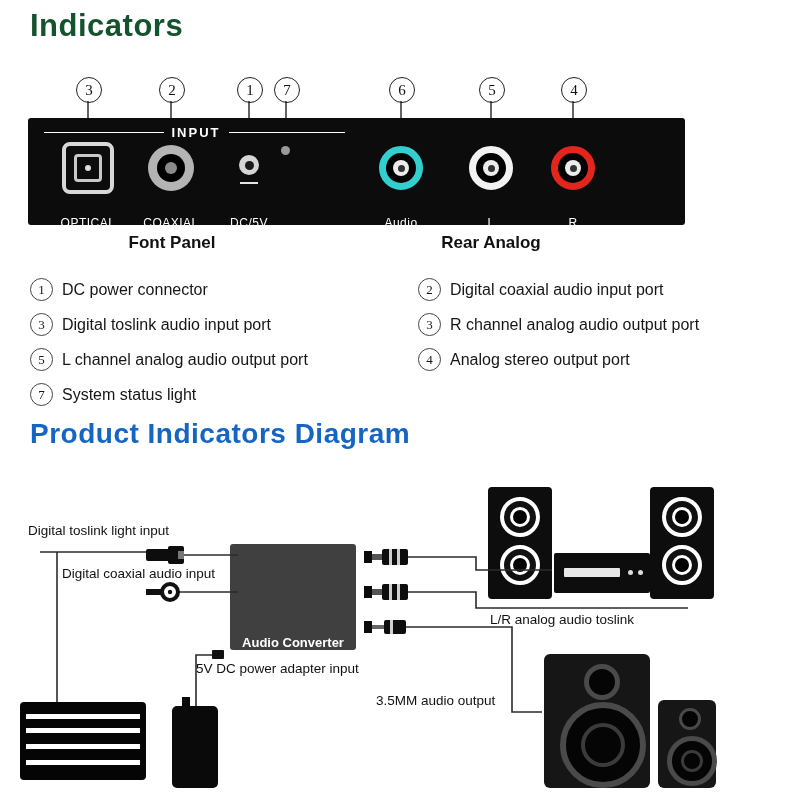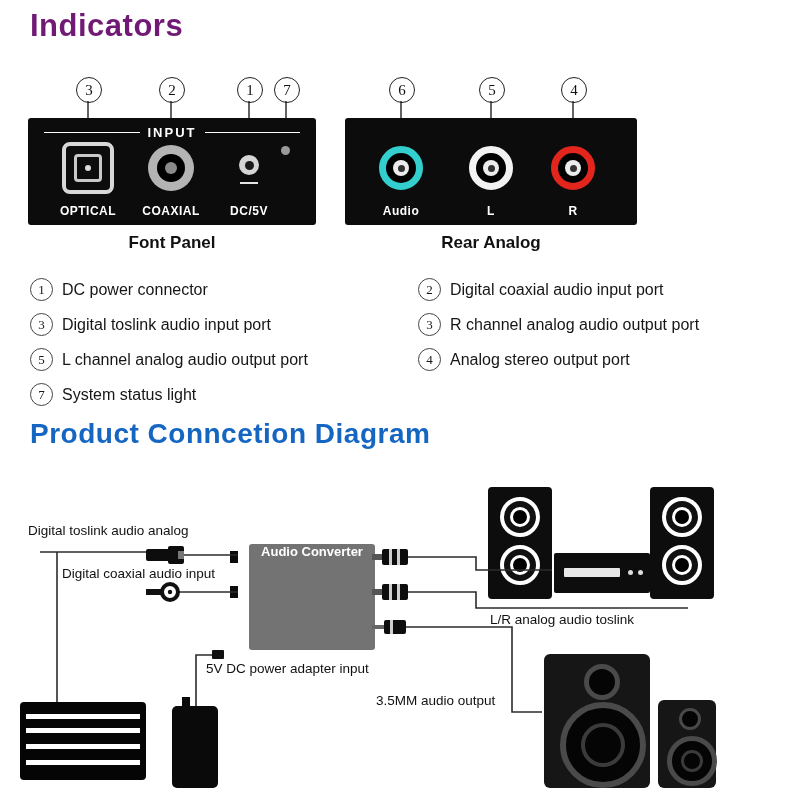--- a/index.html
+++ b/index.html
@@ -7,25 +7,25 @@
        font-family:"Liberation Sans",sans-serif;color:#111;}
   
   .h-main{position:absolute;font-weight:bold;letter-spacing:.5px;}
   #title-indicators{left:30px;top:8px;font-size:31px;}
   #title-diagram{left:30px;top:418px;font-size:28px;}
   
   .callout{position:absolute;width:24px;height:24px;border:1.6px solid #222;border-radius:50%;
            display:flex;align-items:center;justify-content:center;font-size:15px;
            font-family:"Liberation Serif",serif;background:#fff;color:#111;}
   
-  .panel{position:absolute;background:#0c0c0c;border-radius:3px;}
+  .panel{position:absolute;background:#0c0c0c;border-radius:3px;padding-left:48px;}
   .panel-header{position:absolute;top:7px;left:16px;right:16px;display:flex;align-items:center;gap:8px;}
   .panel-header .hline{flex:1;height:1.6px;background:#fff;}
   .phlabel{color:#fff;font-size:13px;font-weight:bold;letter-spacing:2px;}
-  .port-label{position:absolute;color:#fff;font-weight:bold;font-size:12px;transform:translateX(-50%);letter-spacing:.5px;white-space:nowrap;}
+  .port-label{position:absolute;color:#fff;font-weight:normal;font-size:12px;transform:translateX(-50%);letter-spacing:.5px;white-space:nowrap;margin-top:12px;}
   .caption{position:absolute;transform:translateX(-50%);font-weight:bold;font-size:17px;color:#111;}
   
   .optical{position:absolute;width:44px;height:44px;border:4px solid #d8d8d8;border-radius:8px;
            background:#0c0c0c;display:flex;align-items:center;justify-content:center;}
   .optical-inner{width:22px;height:22px;border:3px solid #c9c9c9;border-radius:4px;
            display:flex;align-items:center;justify-content:center;background:#0c0c0c;}
   .optical-dot{width:6px;height:6px;border-radius:50%;background:#ddd;}
   .coax{position:absolute;width:46px;height:46px;border-radius:50%;background:#b4b4b4;
         display:flex;align-items:center;justify-content:center;}
   .coax-mid{width:28px;height:28px;border-radius:50%;background:#000;display:flex;align-items:center;justify-content:center;}
@@ -40,43 +40,43 @@
        background:#000;display:flex;align-items:center;justify-content:center;}
   .rca-core{width:16px;height:16px;border-radius:50%;background:#ececec;display:flex;align-items:center;justify-content:center;}
   .rca-hole{width:7px;height:7px;border-radius:50%;background:#333;}
   
   .legend-item{position:absolute;display:flex;align-items:center;gap:9px;font-size:16px;color:#161616;white-space:nowrap;}
   .legend-num{width:21px;height:21px;border:1.3px solid #444;border-radius:50%;display:flex;
               align-items:center;justify-content:center;font-size:13px;flex:none;
               font-family:"Liberation Serif",serif;}
   
   .dlabel{position:absolute;font-size:13.5px;color:#111;white-space:nowrap;}
-  #converter{position:absolute;left:249px;top:544px;width:126px;height:106px;background:#737373;
-             border-radius:3px;display:flex;align-items:flex-start;justify-content:center;}
+  #converter{position:absolute;left:230px;top:544px;width:126px;height:106px;background:#404040;
+             border-radius:3px;display:flex;align-items:flex-end;justify-content:center;}
   #converter span{color:#fff;font-weight:bold;font-size:13px;}
   .nub{position:absolute;width:8px;height:12px;background:#0b0b0b;}
   .speaker{position:absolute;background:#0d0d0d;border-radius:4px;}
   .drv{position:absolute;border-radius:50%;border:4px solid #fff;background:#111;
        display:flex;align-items:center;justify-content:center;}
   .drv-in{border-radius:50%;border:3px solid #fff;width:14px;height:14px;background:#000;}
   .receiver{position:absolute;left:554px;top:553px;width:96px;height:40px;background:#0d0d0d;border-radius:2px;}
   .recv-slot{position:absolute;left:10px;top:15px;width:56px;height:9px;background:#e8e8e8;border-radius:1px;}
   .recv-knob{position:absolute;width:5px;height:5px;border-radius:50%;background:#ddd;}
   .bspk{position:absolute;background:#161616;border-radius:6px;}
   .bdrv{position:absolute;border-radius:50%;background:#050505;display:flex;align-items:center;justify-content:center;}
   .amp{position:absolute;left:20px;top:702px;width:126px;height:78px;background:#050505;border-radius:4px;}
   .amp-stripe{position:absolute;left:6px;width:114px;height:5px;background:#fff;}
   .adapter{position:absolute;left:172px;top:706px;width:46px;height:82px;background:#0a0a0a;border-radius:5px;}
   .adapter-blade{position:absolute;left:182px;top:697px;width:8px;height:10px;background:#0a0a0a;}
   svg.overlay{position:absolute;left:0;top:0;pointer-events:none;}
 </style>
 </head>
 <body>
 
-<div class="h-main" id="title-indicators" style="color: #701a75;">Indicators</div>
+<div class="h-main" id="title-indicators" style="color: #14532d;">Indicators</div>
 
 <div class="callout" style="left:76px;top:77px">3</div>
 <div class="callout" style="left:159px;top:77px">2</div>
 <div class="callout" style="left:237px;top:77px">1</div>
 <div class="callout" style="left:274px;top:77px">7</div>
 <div class="callout" style="left:389px;top:77px">6</div>
 <div class="callout" style="left:479px;top:77px">5</div>
 <div class="callout" style="left:561px;top:77px">4</div>
 
 <div class="panel" style="left:28px;top:118px;width:288px;height:107px">
@@ -151,26 +151,26 @@
 </div>
 <div class="legend-item" style="left:418px;top:313px">
   <span class="legend-num">3</span>
   <span>R channel analog audio output port</span>
 </div>
 <div class="legend-item" style="left:418px;top:348px">
   <span class="legend-num">4</span>
   <span>Analog stereo output port</span>
 </div>
 
-<div class="h-main" id="title-diagram" style="color: rgb(21, 102, 194);">Product Conncetion Diagram</div>
-
-<div class="dlabel" style="left:28px;top:523px">Digital  toslink audio analog</div>
+<div class="h-main" id="title-diagram" style="color: rgb(21, 102, 194);">Product Indicators Diagram</div>
+
+<div class="dlabel" style="left:28px;top:523px">Digital  toslink light input</div>
 <div class="dlabel" style="left:62px;top:566px">Digital  coaxial audio input</div>
 <div class="dlabel" style="left:490px;top:612px">L/R analog audio toslink</div>
-<div class="dlabel" style="left:206px;top:661px">5V DC power adapter input</div>
+<div class="dlabel" style="left:196px;top:661px">5V DC power adapter input</div>
 <div class="dlabel" style="left:376px;top:693px">3.5MM audio output</div>
 
 <div class="nub" style="left:230px;top:551px"></div>
 <div class="nub" style="left:230px;top:586px"></div>
 <div class="nub" style="left:364px;top:551px"></div>
 <div class="nub" style="left:364px;top:586px"></div>
 <div class="nub" style="left:364px;top:621px"></div>
 <div id="converter">
   <span>Audio Converter</span>
 </div>

